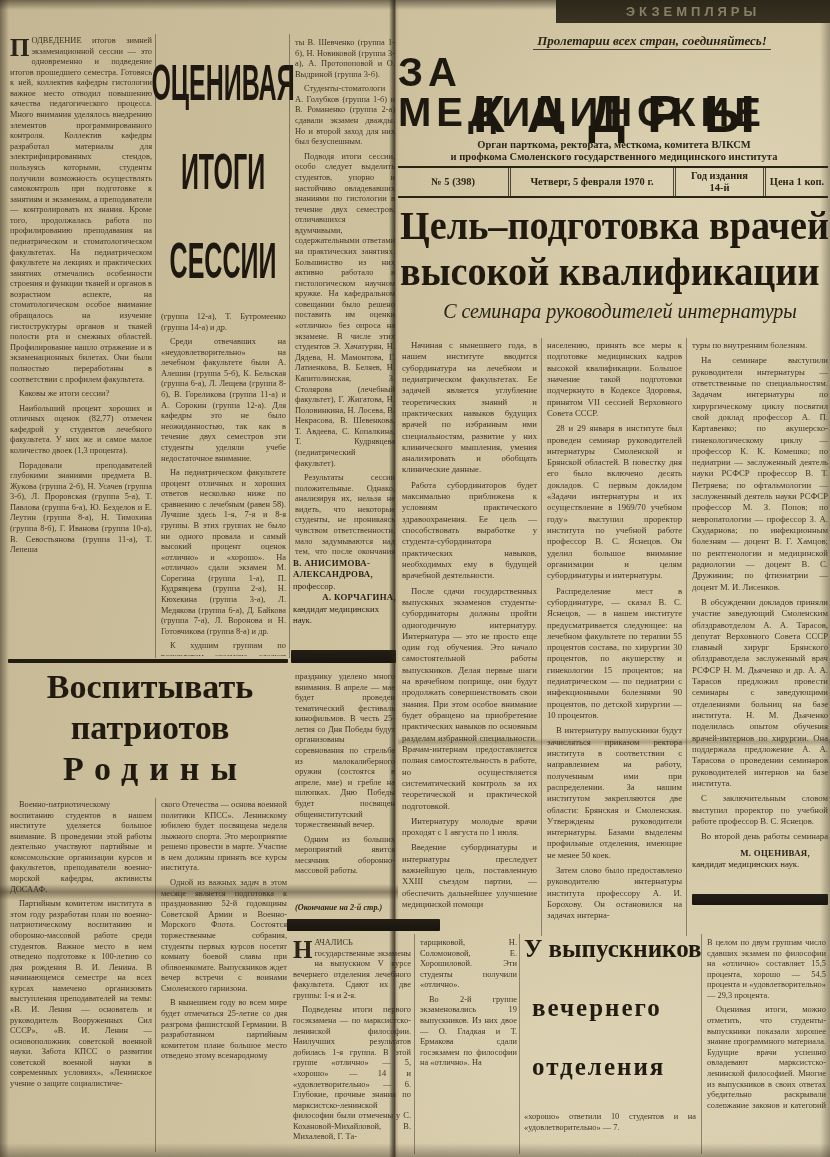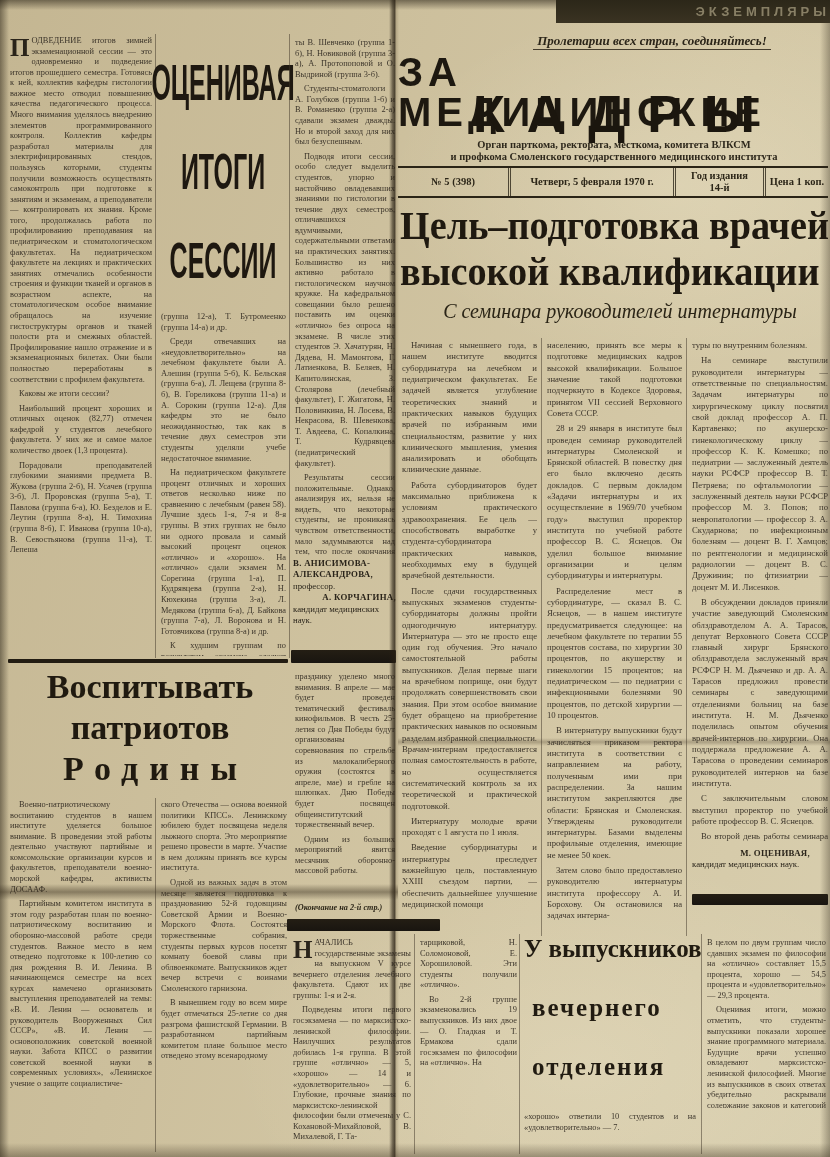--- a/index.html
+++ b/index.html
@@ -25,21 +25,21 @@
     background:linear-gradient(0deg, rgba(55,45,28,0.4), transparent); }
   .center-fold { left:389px; top:0; width:10px; height:1157px;
     background:linear-gradient(90deg, transparent, rgba(38,30,18,0.55) 35%, rgba(38,30,18,0.75) 55%, rgba(120,105,75,0.25) 75%, transparent); }
   .crease-right { left:398px; top:738px; width:432px; height:8px;
     background:linear-gradient(180deg, transparent, rgba(60,48,30,0.28) 50%, transparent); }
   .crease-left { left:0; top:884px; width:398px; height:16px;
     background:linear-gradient(180deg, transparent, rgba(52,42,26,0.45) 50%, transparent); }
   .stamp {
     position:absolute; left:556px; top:0; width:274px; height:23px;
     background:linear-gradient(180deg, #2c2719, #3a3322);
-    display:flex; align-items:center; justify-content:flex-end;
+    display:flex; align-items:center; justify-content:center;
   }
   .stamp span { font-family:"Liberation Sans",sans-serif; font-weight:bold; font-size:13px;
     letter-spacing:4px; color:rgba(205,194,160,0.55); filter:blur(0.7px); }
   
   .vrule { position:absolute; width:1px; background:rgba(62,52,38,0.5); }
   .hrule-thick { position:absolute; background:#221c12; border-radius:1px; }
   .blackbar { position:absolute; background:linear-gradient(180deg,#241e14,#191510); border-radius:1px; }
   
   .tcol { position:absolute; font-size:8.4px; line-height:1.26; text-align:justify;
     color:rgba(44,38,30,0.9); overflow:hidden; }

